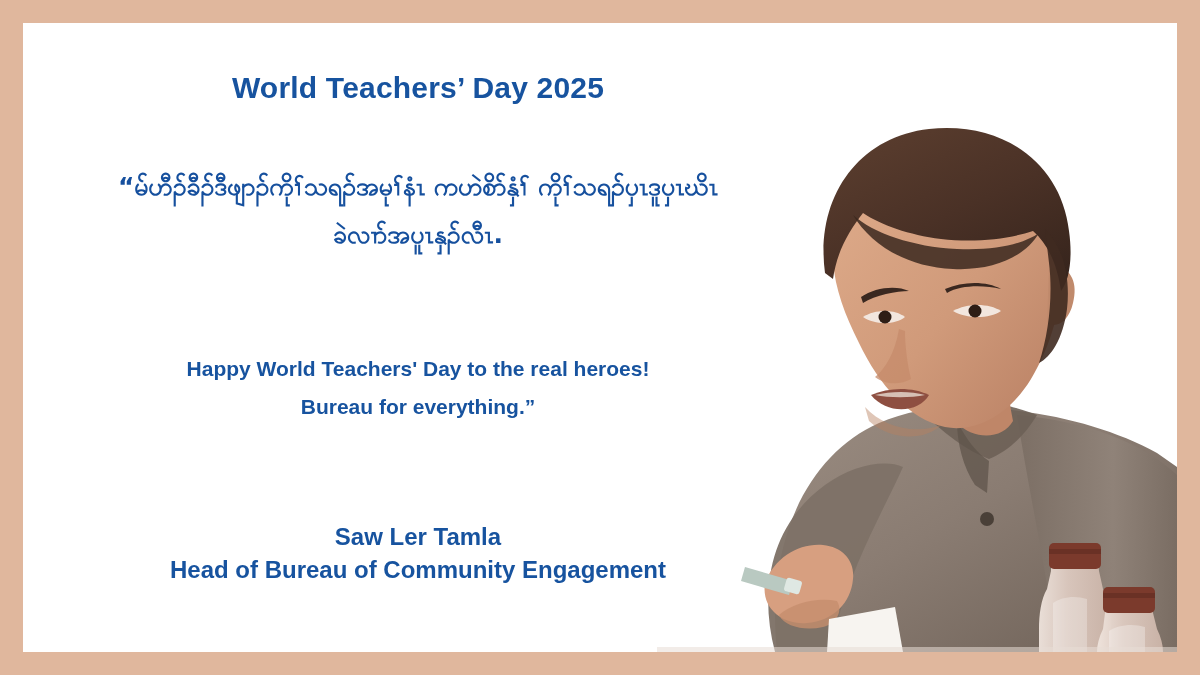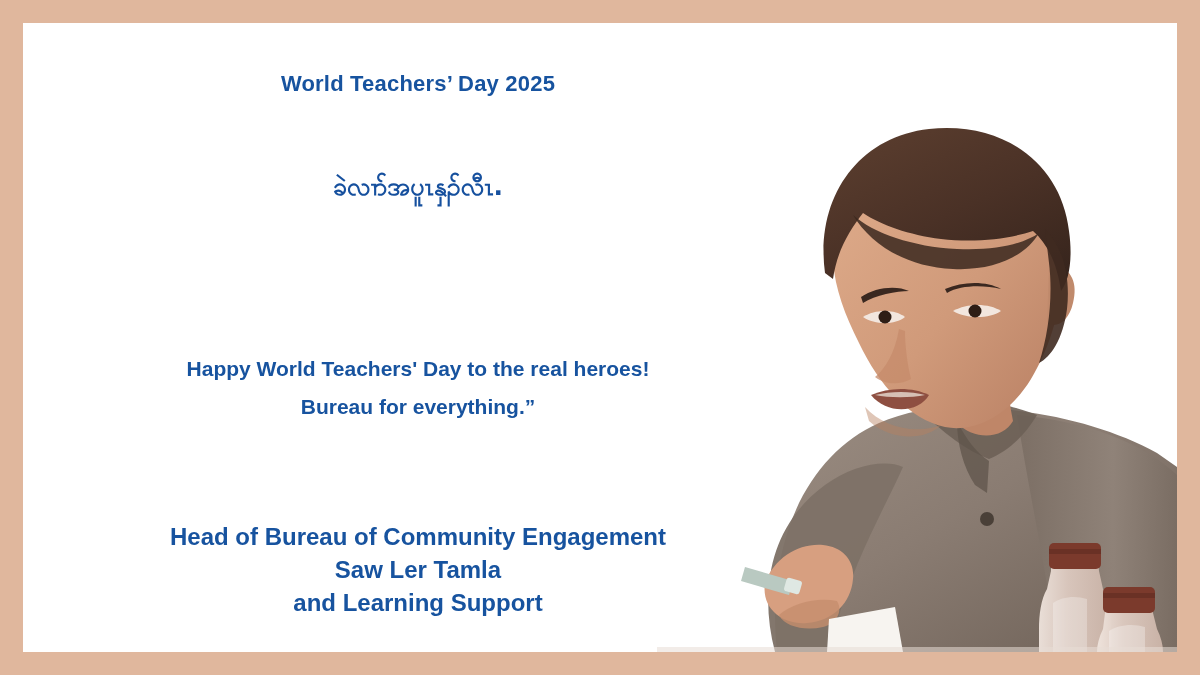--- a/index.html
+++ b/index.html
@@ -36,21 +36,21 @@
     width: 790px;
     height: 100%;
     z-index: 3;
   }
   .title {
     position: absolute;
     left: 0;
     top: 48px;
     width: 790px;
     text-align: center;
-    font-size: 22px;
+    font-size: 30px;
     font-weight: bold;
     color: #17539f;
     letter-spacing: 0.2px;
   }
   .kar-block {
     position: absolute;
     left: 0;
     top: 140px;
     width: 790px;
     text-align: center;
@@ -223,30 +223,30 @@
           <rect x="0" y="624" width="520" height="5" fill="#e8ddd5" opacity="0.55"></rect>
         </g>
       </svg>
     </div>
 
     <div class="text-col">
 
       <div class="title">World Teachers’ Day 2025</div>
 
       <div class="kar-block">
+        <span class="kar-line l1">“မ်ဟီၣ်ခီၣ်ဒီဖျာၣ်ကိုၢ်သရၣ်အမုၢ်နံၤ ကဟဲစိာ်နှံၢ် ကိုၢ်သရၣ်ပှၤဒူပှၤဃိၤ</span>
         <span class="kar-line l3">ခဲလၢာ်အပူၤနှၣ်လီၤ.</span>
       </div>
 
       <div class="en-block">
         <span class="en-line">Happy World Teachers' Day to the real heroes!</span>
         <span class="en-line">Bureau for everything.”</span>
       </div>
 
       <div class="attrib">
+        <span class="attrib-line">Saw Ler Tamla</span>
         <span class="attrib-line">Head of Bureau of Community Engagement</span>
-        <span class="attrib-line">Saw Ler Tamla</span>
-        <span class="attrib-line">and Learning Support</span>
       </div>
 
     </div>
 
   </div>
 </div>
 
 </body></html>

